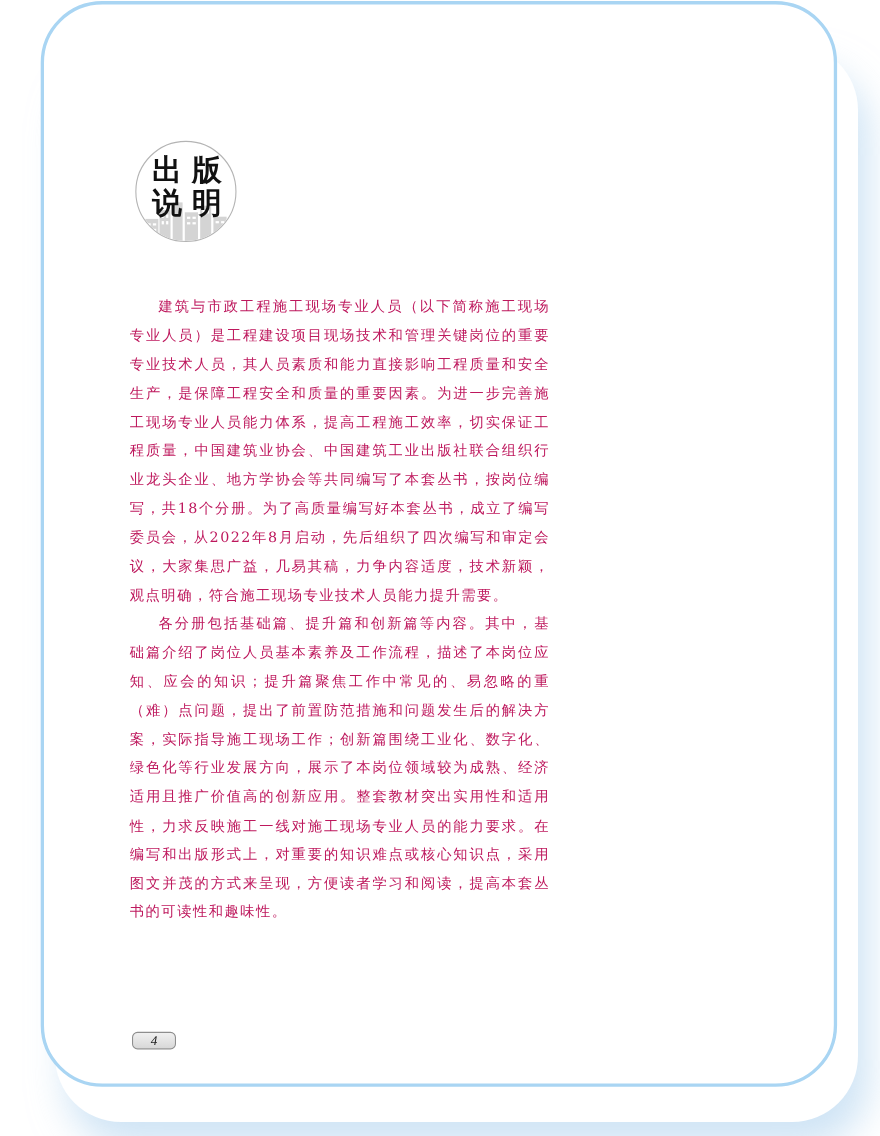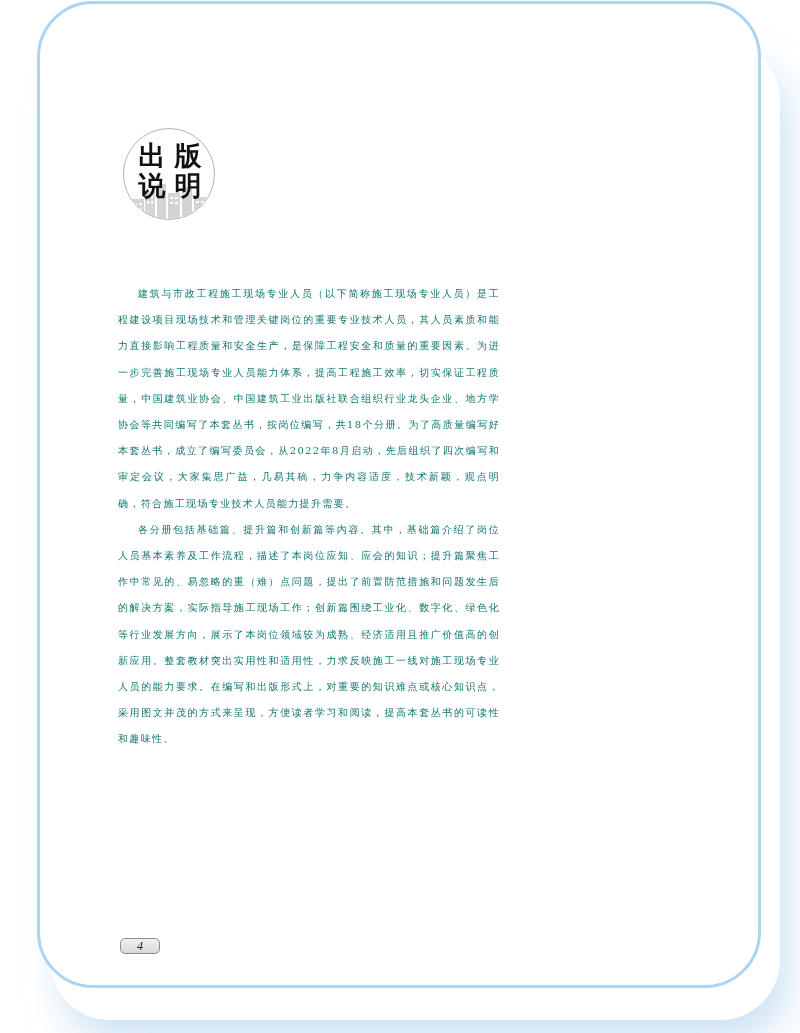--- a/index.html
+++ b/index.html
@@ -69,26 +69,26 @@
     font-family: "DejaVu Sans", sans-serif;
     font-weight: bold;
     font-size: 27px;
     line-height: 30px;
     color: #111111;
     text-align: center;
   }
   .body-text {
     position: absolute;
     left: 118px;
-    top: 281px;
+    top: 267px;
     width: 382px;
     font-family: "DejaVu Serif", "Liberation Serif", serif;
-    font-size: 10px;
+    font-size: 13px;
     line-height: 26.2px;
-    color: #0f766e;
+    color: #be185d;
     letter-spacing: 1.35px;
   }
   .body-text p {
     margin: 0;
     text-indent: 2em;
     text-align: justify;
     text-align-last: left;
   }
   .page-num {
     position: absolute;

